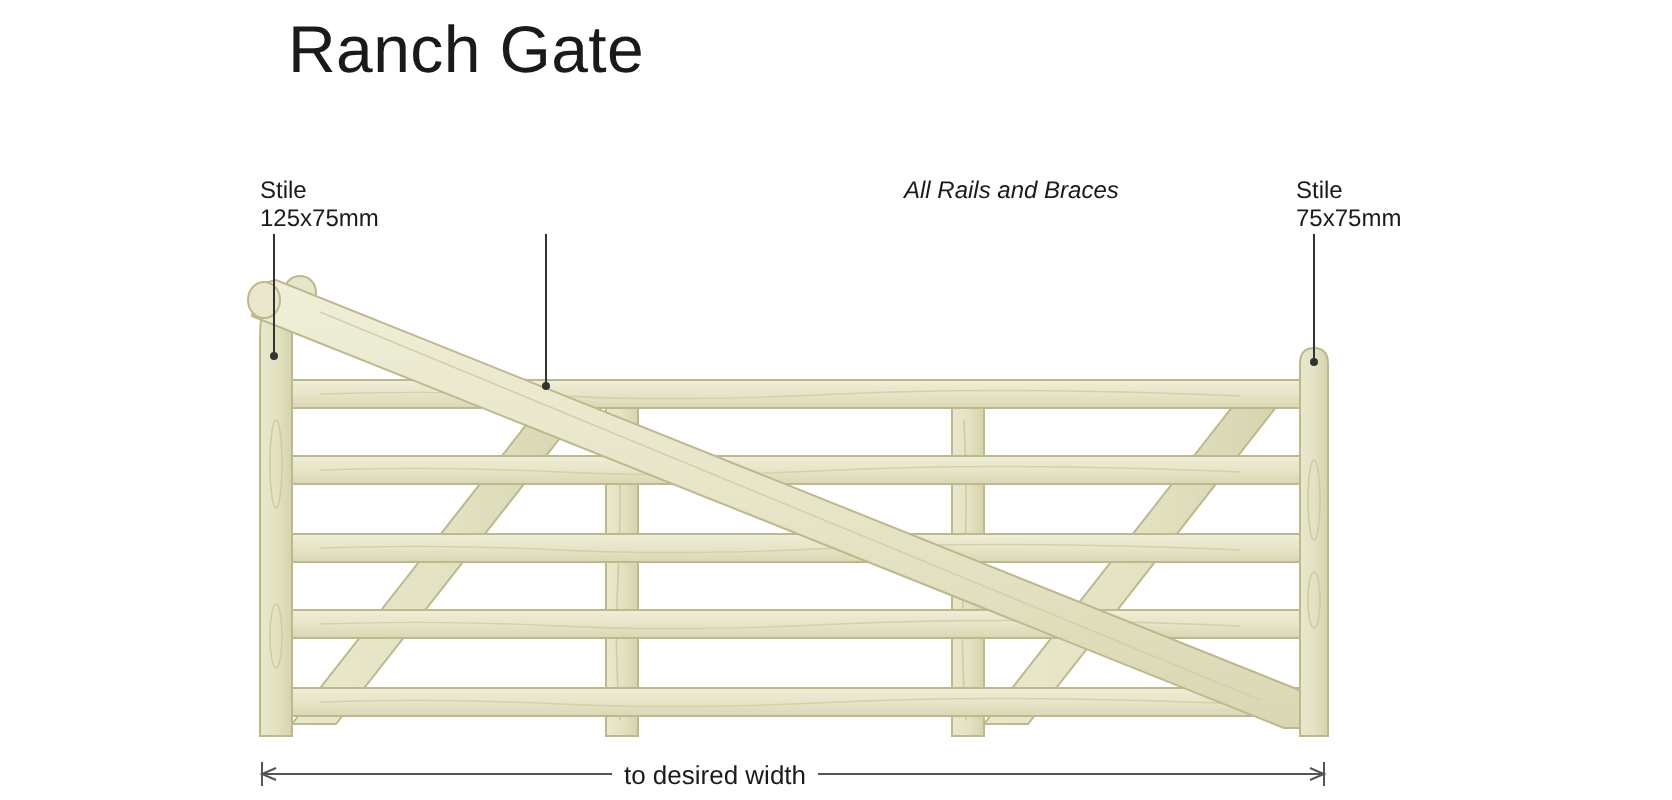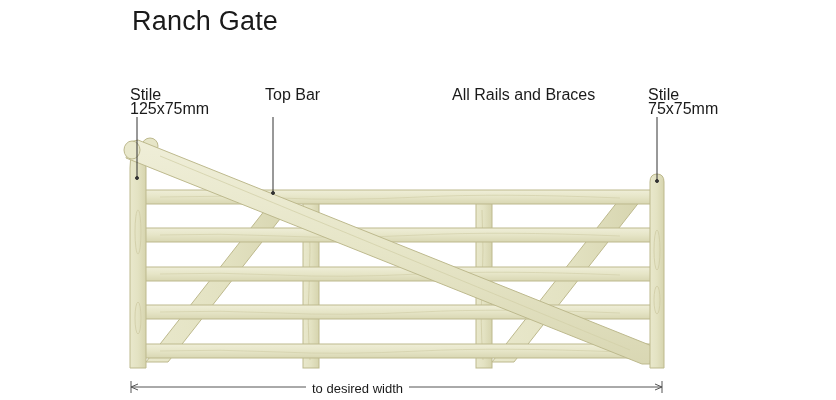--- a/index.html
+++ b/index.html
@@ -1,36 +1,35 @@
 <!DOCTYPE html>
 <html><head>
 <meta charset="utf-8">
 <style>
   html, body { margin: 0; padding: 0; background: #ffffff; }
   body { width: 836px; height: 400px; position: relative; overflow: hidden; font-family: "Liberation Sans", "DejaVu Sans", sans-serif; color: #1a1a1a; }
-  .title { position: absolute; left: 132px; top: 6px; font-size: 27px; font-weight: 400; letter-spacing: 0.2px; }
-  .label { position: absolute; font-size: 16px; line-height: 14px; }
+  .title { position: absolute; left: 144px; top: 6px; font-size: 33px; font-weight: 400; letter-spacing: 0.2px; }
+  .label { position: absolute; font-size: 12px; line-height: 14px; }
   .label .l1, .label .l2 { display: block; white-space: nowrap; }
   svg.gate { position: absolute; left: 0; top: 0; }
   .dim-text { position: absolute; top: 379px; left: 0; width: 755px; text-align: center; }
   .dim-text span { display: inline-block; background: #fff; padding: 0 6px; font-size: 13px; margin-left: -40px; }
 </style>
 </head>
 <body>
 
 <div class="title">Ranch Gate</div>
 
 <div class="label" style="left:130px; top:88px;">
   <span class="l1">Stile</span>
   <span class="l2">125x75mm</span>
 </div>
 <div class="label" style="left:265px; top:88px;">
-  <span class="l1">Top Bar</span>
 </div>
-<div class="label" style="left:452px; top:88px;">
+<div class="label" style="left:452px; top:88px;font-style:italic;">
   <span class="l1">All Rails and Braces</span>
 </div>
 <div class="label" style="left:648px; top:88px;">
   <span class="l1">Stile</span>
   <span class="l2">75x75mm</span>
 </div>
 
 <svg class="gate" width="836" height="400" viewBox="0 0 836 400" xmlns="http://www.w3.org/2000/svg">
   <defs>
     <linearGradient id="woodH" x1="0" y1="0" x2="0" y2="1">

